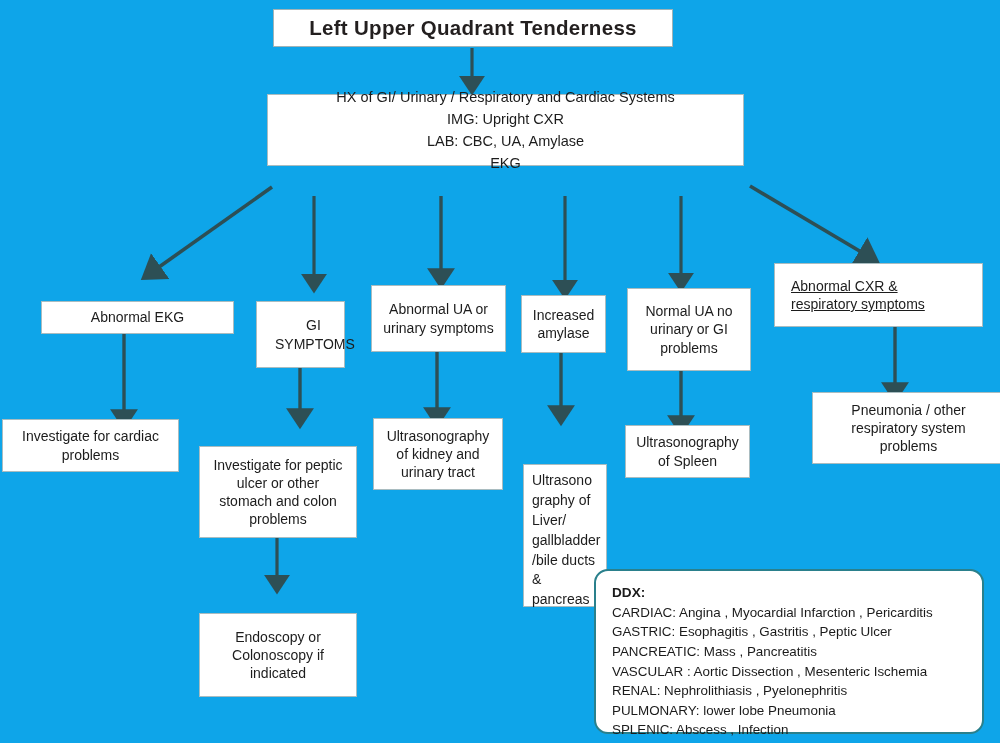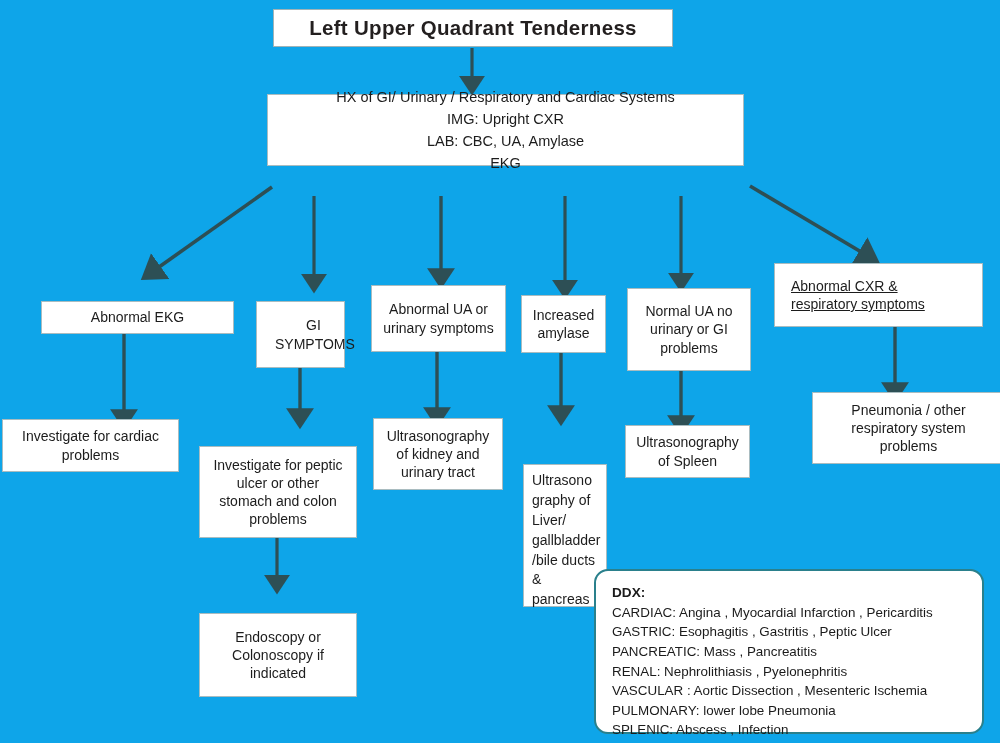--- a/index.html
+++ b/index.html
@@ -206,19 +206,19 @@
     <div class="txt" style="white-space:pre-line;">Endoscopy or
 Colonoscopy if
 indicated</div>
   </div>
 
   <div class="ddx" style="left:594px; top:569px; width:390px; height:165px;">
     <div class="ddx-title">DDX:</div>
     <div class="ddx-line">CARDIAC: Angina , Myocardial Infarction , Pericarditis</div>
     <div class="ddx-line">GASTRIC: Esophagitis , Gastritis , Peptic Ulcer</div>
     <div class="ddx-line">PANCREATIC: Mass , Pancreatitis</div>
+    <div class="ddx-line">VASCULAR : Aortic Dissection , Mesenteric Ischemia</div>
     <div class="ddx-line">RENAL: Nephrolithiasis , Pyelonephritis</div>
-    <div class="ddx-line">VASCULAR : Aortic Dissection , Mesenteric Ischemia</div>
     <div class="ddx-line">PULMONARY: lower lobe Pneumonia</div>
     <div class="ddx-line">SPLENIC: Abscess , Infection</div>
   </div>
 
 </div>
 
 </body></html>

